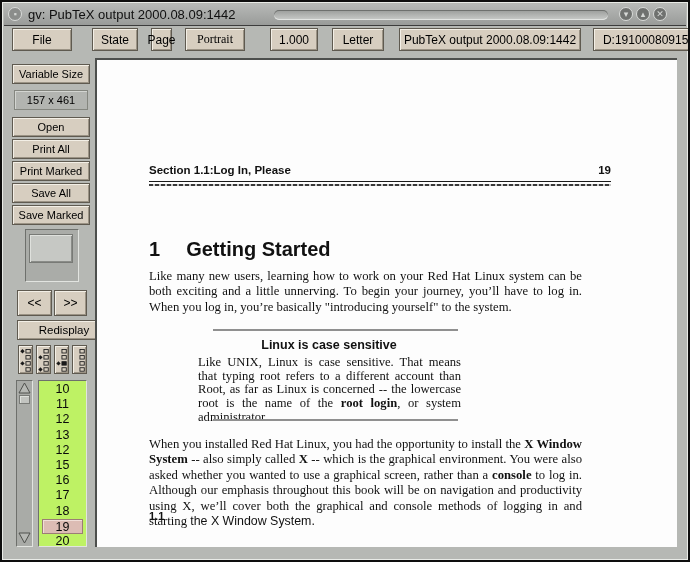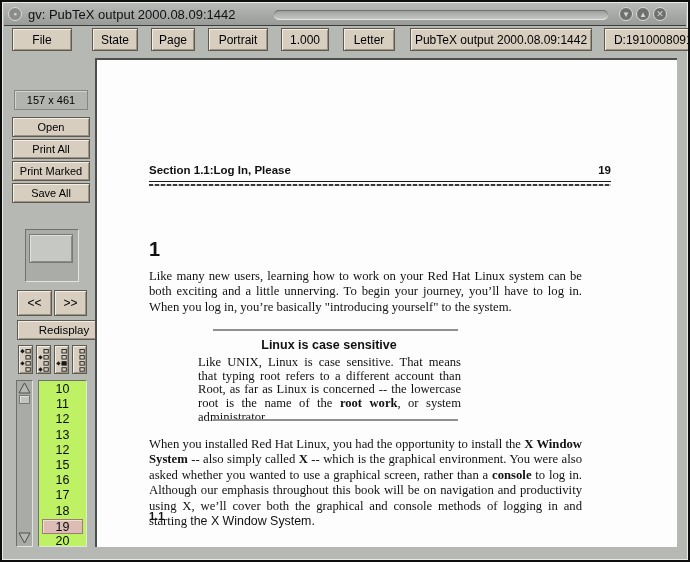--- a/index.html
+++ b/index.html
@@ -153,33 +153,35 @@
     <span class="tb-title">gv: PubTeX output 2000.08.09:1442</span>
     <div class="tb-grip"></div>
     <div class="tb-circle" style="left:615px;">▾</div>
     <div class="tb-circle" style="left:632px;">▴</div>
     <div class="tb-circle" style="left:649px;">✕</div>
   </div>
 
   <div class="toolbar">
     <div class="btn" style="width:60px;margin-right:12px;">File</div>
     <div class="btn" style="width:46px;margin-right:5px;">State</div>
-    <div class="btn" style="width:44px;margin-right:5px;">Page</div>
-    <div class="btn" style="width:60px;margin-right:5px;">Portrait</div>
+    <div class="btn" style="width:21px;margin-right:5px;">Page</div>
+    <div class="btn" style="width:60px;margin-right:17px;font-family:Liberation Serif, serif;">Portrait</div>
     <div class="btn" style="width:48px;margin-right:6px;">1.000</div>
     <div class="btn" style="width:52px;margin-right:7px;">Letter</div>
     <div class="btn" style="width:182px;margin-right:4px;">PubTeX output 2000.08.09:1442</div>
     <div class="btn" style="width:132px;">D:191000809150353</div>
   </div>
 
+  <div class="btn side-btn" style="top:62px;">Variable Size</div>
   <div class="size-label">157 x 461</div>
   <div class="btn side-btn" style="top:115px;">Open</div>
   <div class="btn side-btn" style="top:137px;">Print All</div>
   <div class="btn side-btn" style="top:159px;">Print Marked</div>
   <div class="btn side-btn" style="top:181px;">Save All</div>
+  <div class="btn side-btn" style="top:203px;">Save Marked</div>
 
   <div class="locator">
     <div class="locator-view"></div>
   </div>
 
   <div class="btn" style="position:absolute;left:15px;top:288px;width:35px;height:26px;">&lt;&lt;</div>
   <div class="btn" style="position:absolute;left:52px;top:288px;width:33px;height:26px;">&gt;&gt;</div>
   <div class="btn" style="position:absolute;left:15px;top:318px;width:94px;height:20px;font-size:11.5px;">Redisplay</div>
 
   <div class="btn marker-btn" style="left:16px;">
@@ -249,27 +251,28 @@
 
       <div class="doc-header">
         <span>Section 1.1:Log In, Please</span>
         <span>19</span>
       </div>
       <div class="doc-rule-solid"></div>
       <div class="doc-rule-dash"></div>
 
       <div class="h1">
         <span class="num">1</span>
+        <span>Getting Started</span>
       </div>
 
       <div class="para para1">Like many new users, learning how to work on your Red Hat Linux system can be both exciting and a little unnerving.  To begin your journey, you’ll have to log in. When you log in, you’re basically "introducing yourself" to the system.</div>
 
       <div class="note-rule note-rule-top"></div>
       <div class="note-title">Linux is case sensitive</div>
-      <div class="note-body"><span>Like UNIX, Linux is case sensitive. That means that typing root refers to a different account than Root, as far as Linux is concerned -- the lowercase root is the name of the </span><span class="b">root work</span><span>, or system administrator.</span></div>
+      <div class="note-body"><span>Like UNIX, Linux is case sensitive. That means that typing root refers to a different account than Root, as far as Linux is concerned -- the lowercase root is the name of the </span><span class="b">root login</span><span>, or system administrator.</span></div>
       <div class="note-rule note-rule-bottom"></div>
 
       <div class="para para2"><span>When you installed Red Hat Linux, you had the opportunity to install the </span><span class="b">X Window System</span><span> -- also simply called </span><span class="b">X</span><span> -- which is the graphical environment. You were also asked whether you wanted to use a graphical screen, rather than a </span><span class="b">console</span><span> to log in. Although our emphasis throughout this book will be on navigation and productivity using X, we’ll cover both the graphical and console methods of logging in and starting </span><span class="sans">the X Window System.</span></div>
 
       <div class="h2">
         <span class="num">1.1</span>
       </div>
 
     </div>
   </div>

